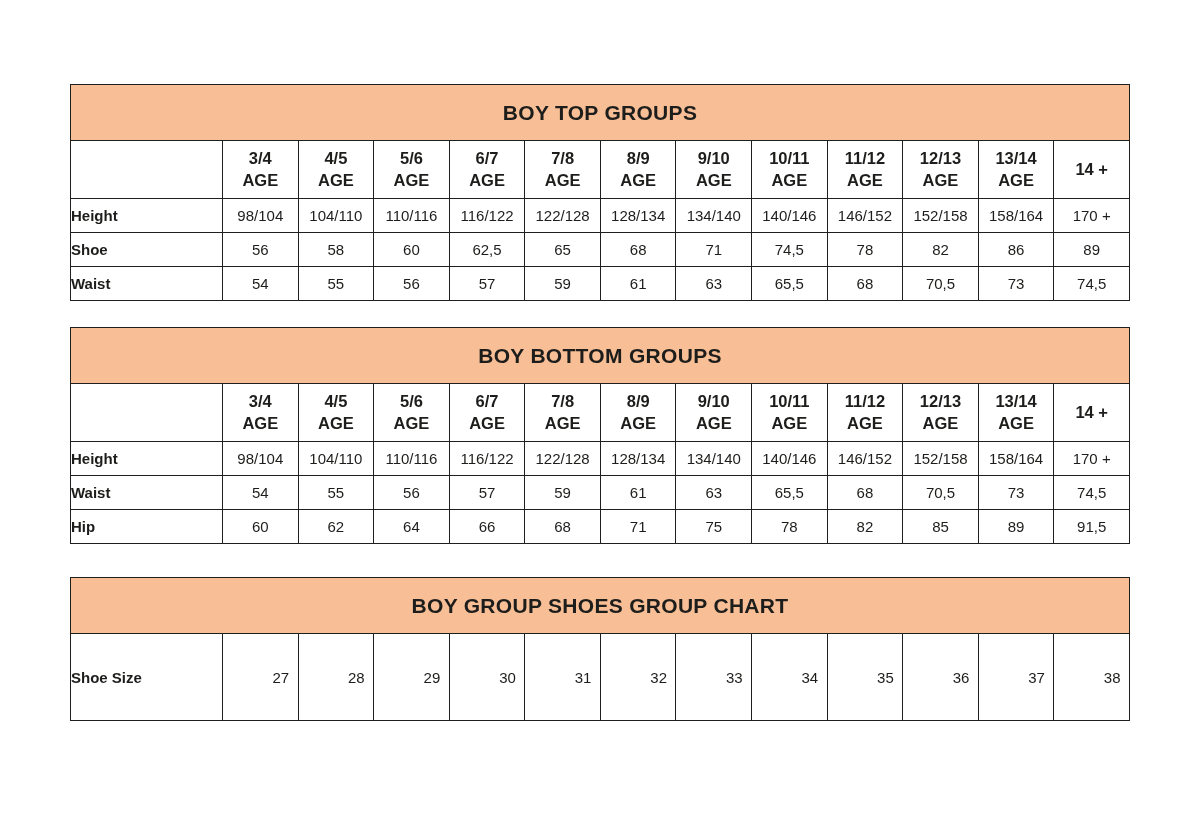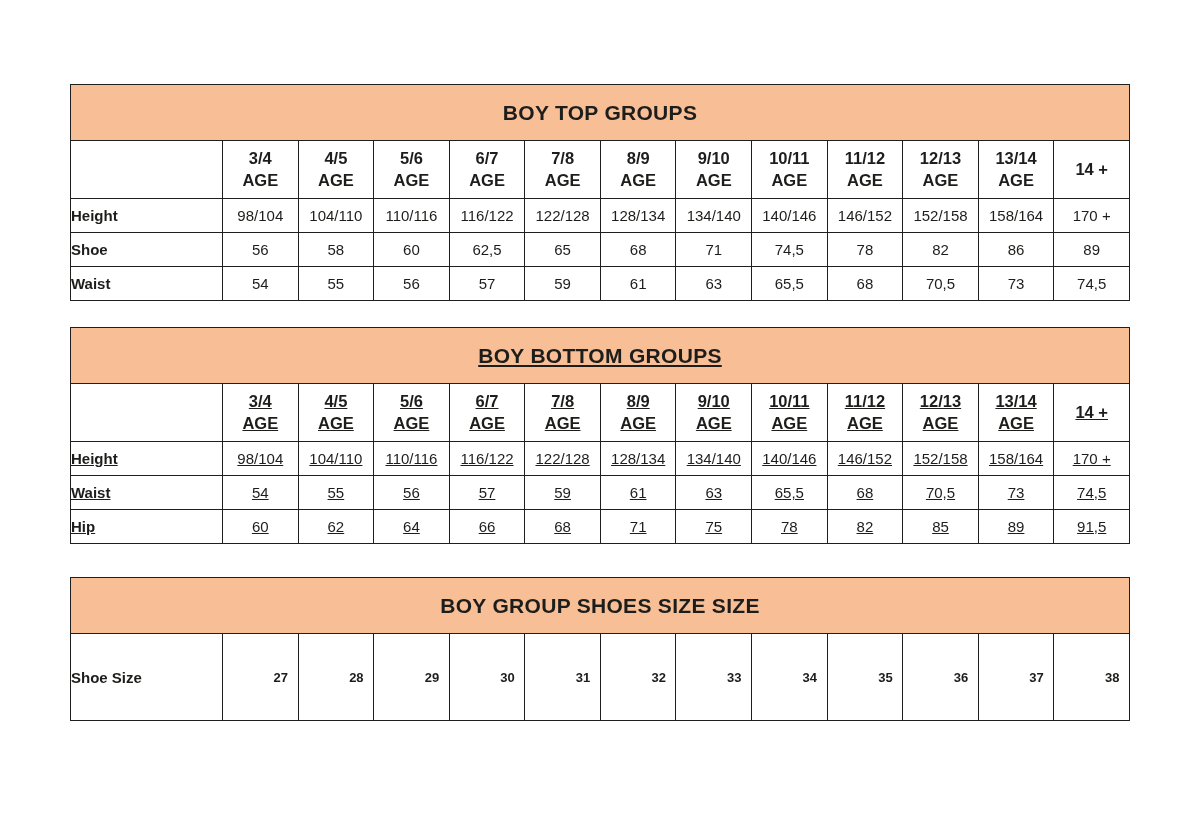--- a/index.html
+++ b/index.html
@@ -21,21 +21,21 @@
     color: var(--text);
     position: relative;
     overflow: hidden;
   }
   .tbl-wrap {
     position: absolute;
     left: 70px;
     width: 1060px;
   }
   #wrap-0 { top: 84px; }
-  #wrap-1 { top: 327px; text-decoration: underline; }
+  #wrap-1 { top: 327px; }
   #wrap-2 { top: 577px; }
 
   .size-table {
     width: 100%;
     border-collapse: collapse;
     table-layout: fixed;
     border-radius: 13px;
   }
   .size-table th, .size-table td {
     border: 1.5px solid var(--border);
@@ -68,22 +68,22 @@
     padding-left: 12px;
     font-size: 15px;
     font-weight: 700;
   }
   .value-cell {
     text-align: center;
     font-size: 15px;
     font-weight: 400;
   }
   .value-cell.bold {
-    font-weight: 700;
-    font-size: 13px;
+    font-weight: 400;
+    font-size: 15px;
     padding-left: 41px;
   }
   
   #table-2 tbody tr:nth-child(1) { height: 87px; }
   #table-2 tbody tr:nth-child(2) { height: 36px; }
 </style>
 </head>
 <body>
 
 <div class="tbl-wrap" id="wrap-0">
@@ -309,21 +309,21 @@
 </div>
 
 <div class="tbl-wrap" id="wrap-2">
   <table class="size-table" id="table-2">
     <colgroup>
         <col class="col-label">
         <col span="12" class="col-data">
       </colgroup>
     <thead>
       <tr class="title-row">
-        <th class="title-cell" colspan="13">BOY GROUP SHOES SIZE SIZE</th>
+        <th class="title-cell" colspan="13">BOY GROUP SHOES GROUP CHART</th>
       </tr>
     </thead>
     <tbody>
         <tr class="data-row">
           <th class="label-cell">Shoe Size</th>
           <td class="value-cell bold">27</td>
           <td class="value-cell bold">28</td>
           <td class="value-cell bold">29</td>
           <td class="value-cell bold">30</td>
           <td class="value-cell bold">31</td>

